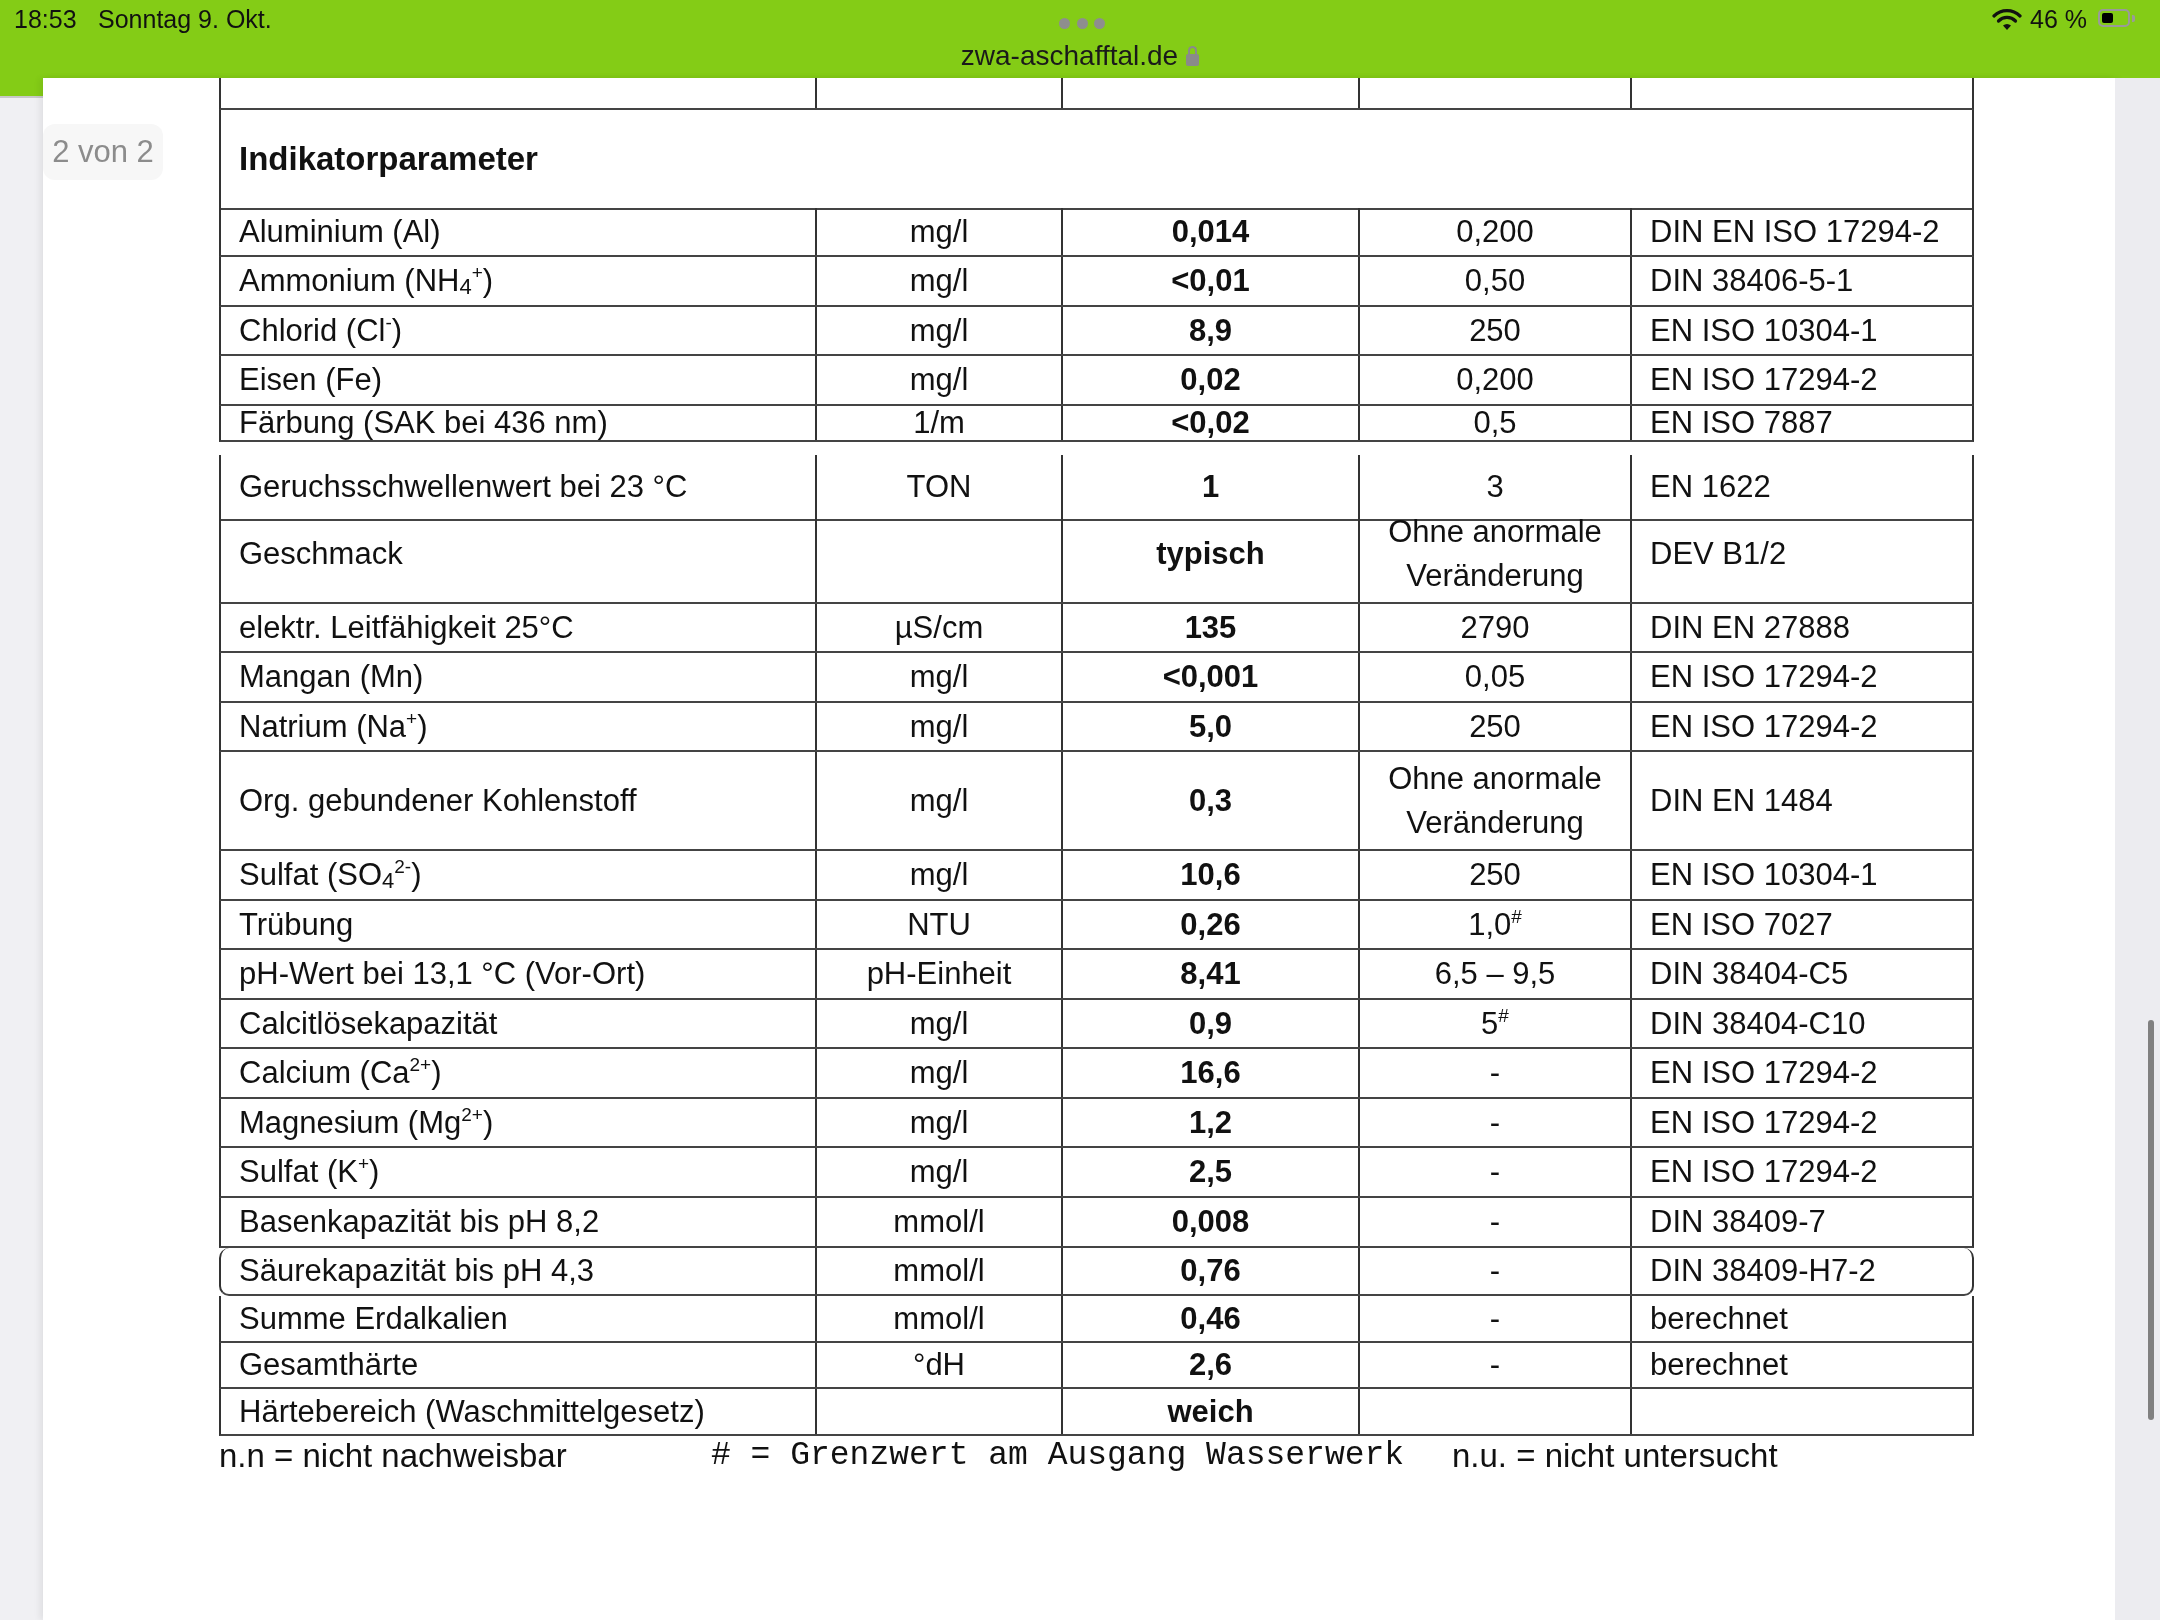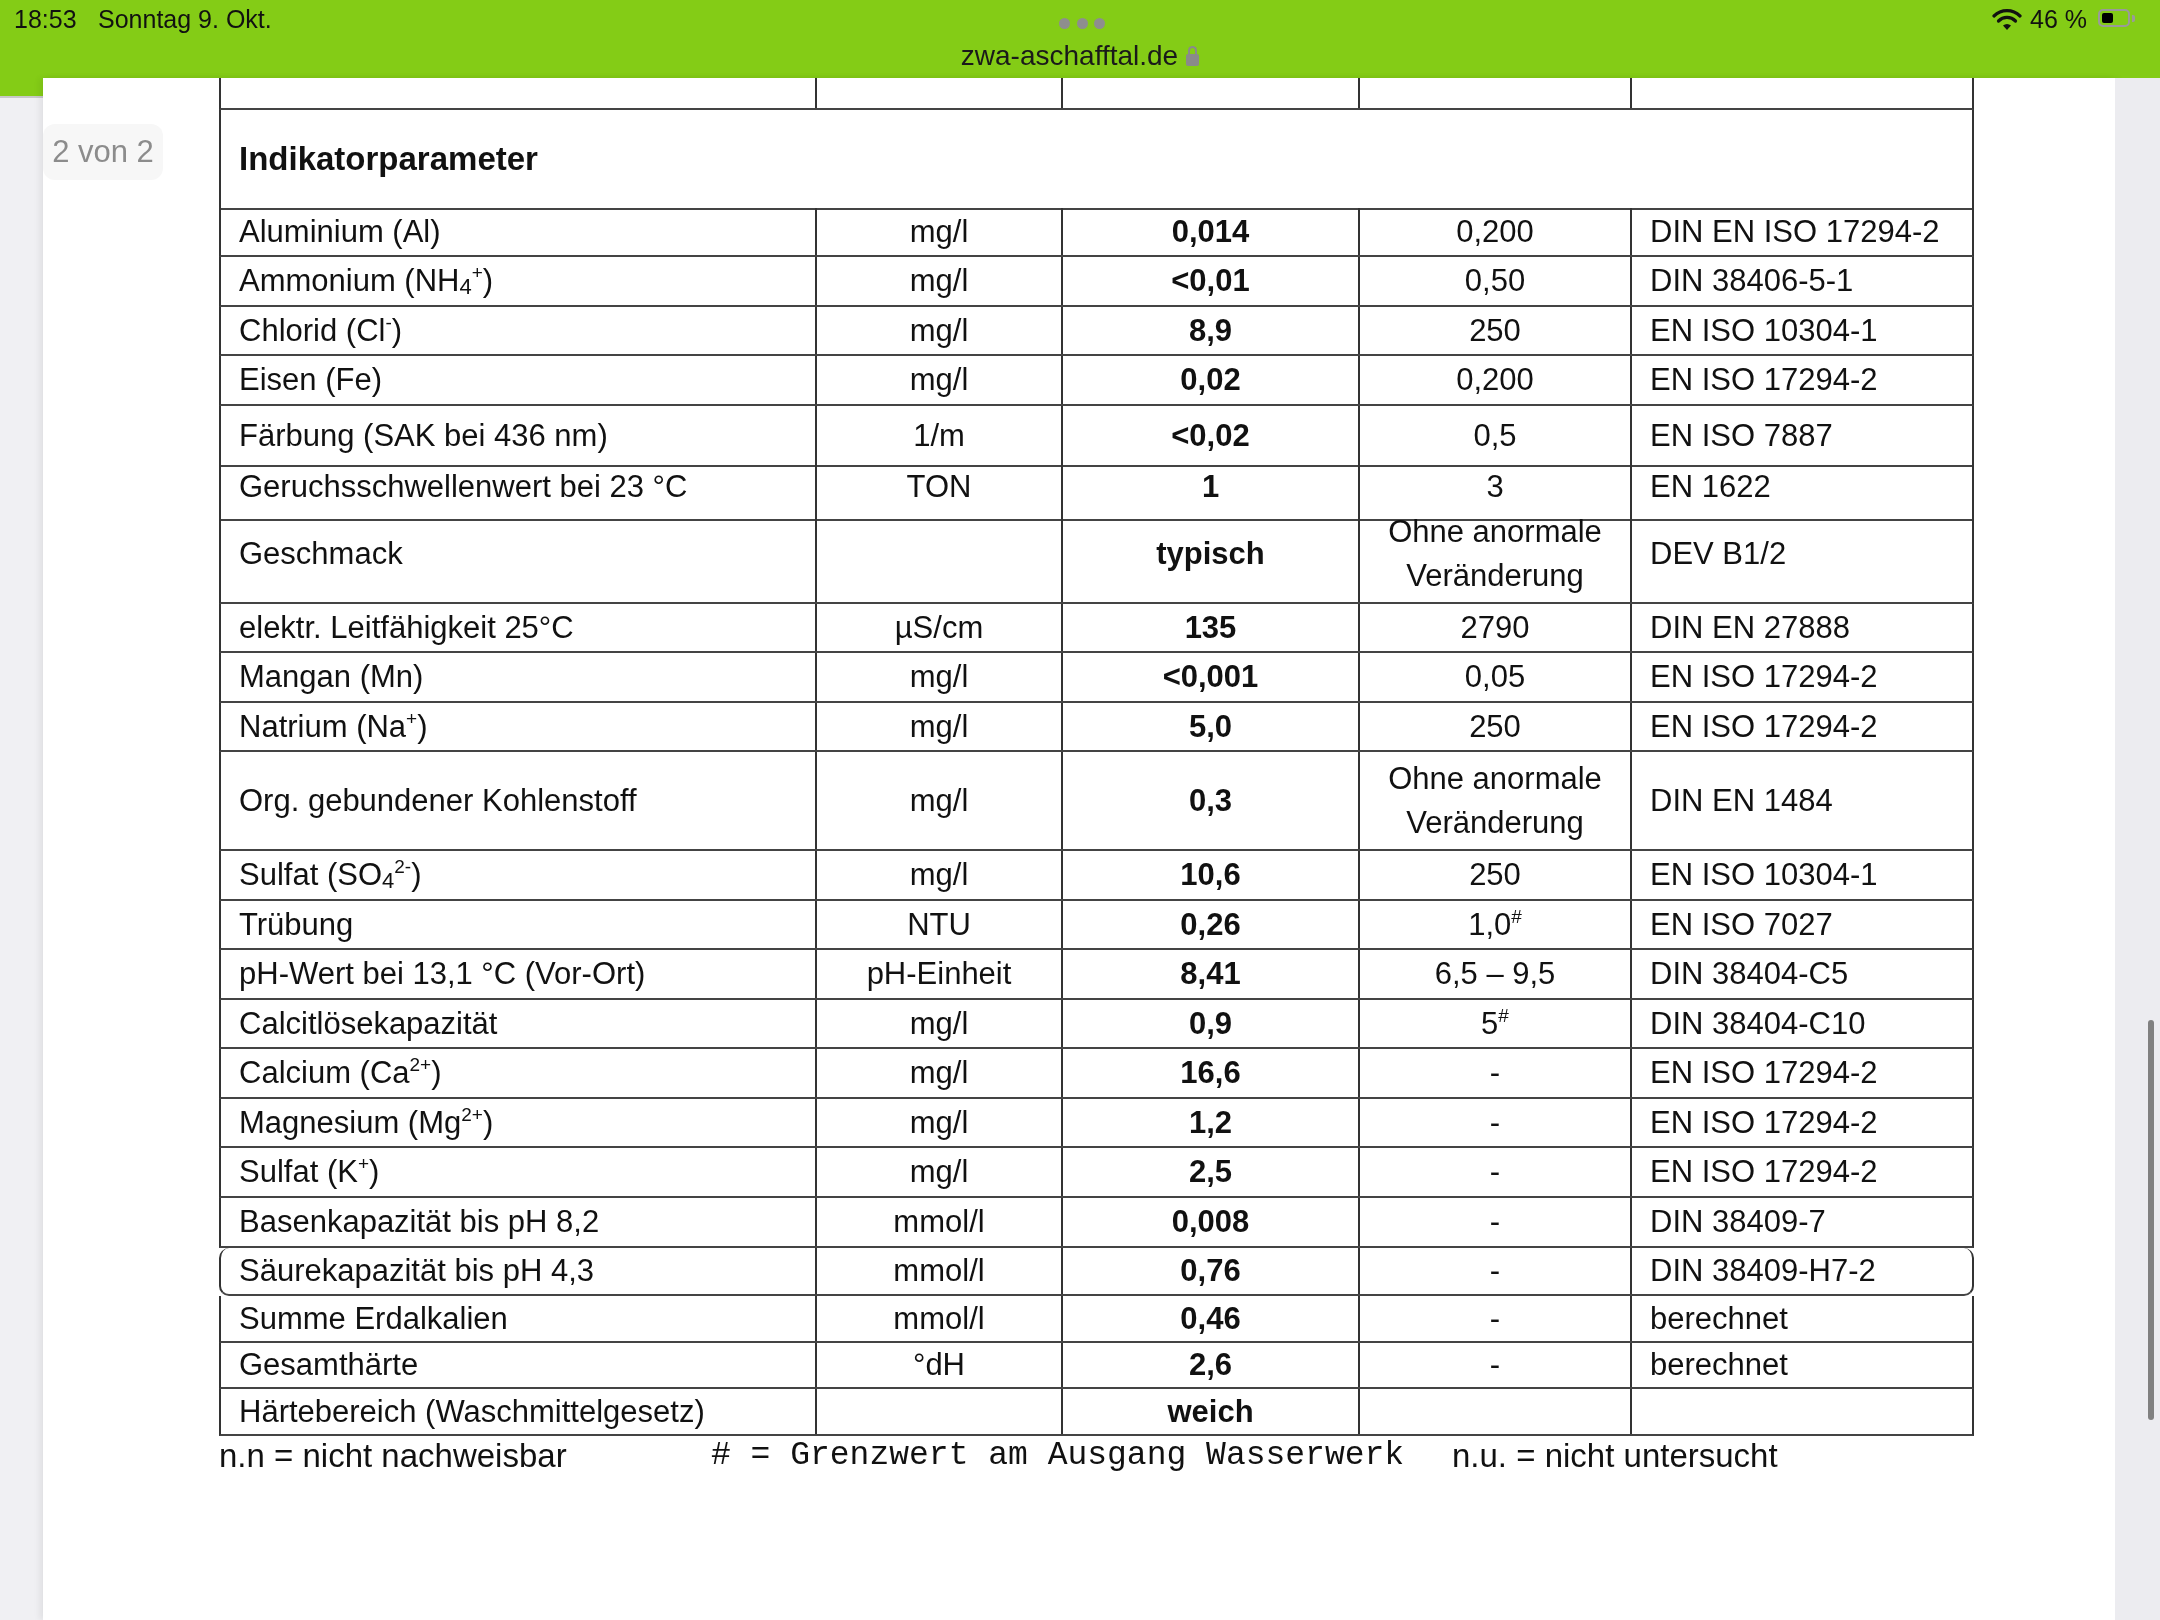--- a/index.html
+++ b/index.html
@@ -115,21 +115,21 @@
       <div class="cell c0">
         <span><span>Eisen (Fe)</span></span>
       </div>
       <div class="cell c1">mg/l</div>
       <div class="cell c2">0,02</div>
       <div class="cell c3">
         <span><span>0,200</span></span>
       </div>
       <div class="cell c4">EN ISO 17294-2</div>
     </div>
-    <div class="row" style="top: 328px; height: 61px;">
+    <div class="row" style="top: 328px; height: 36px;">
       <div class="cell c0">
         <span><span>Färbung (SAK bei 436 nm)</span></span>
       </div>
       <div class="cell c1">1/m</div>
       <div class="cell c2">&lt;0,02</div>
       <div class="cell c3">
         <span><span>0,5</span></span>
       </div>
       <div class="cell c4">EN ISO 7887</div>
     </div>

